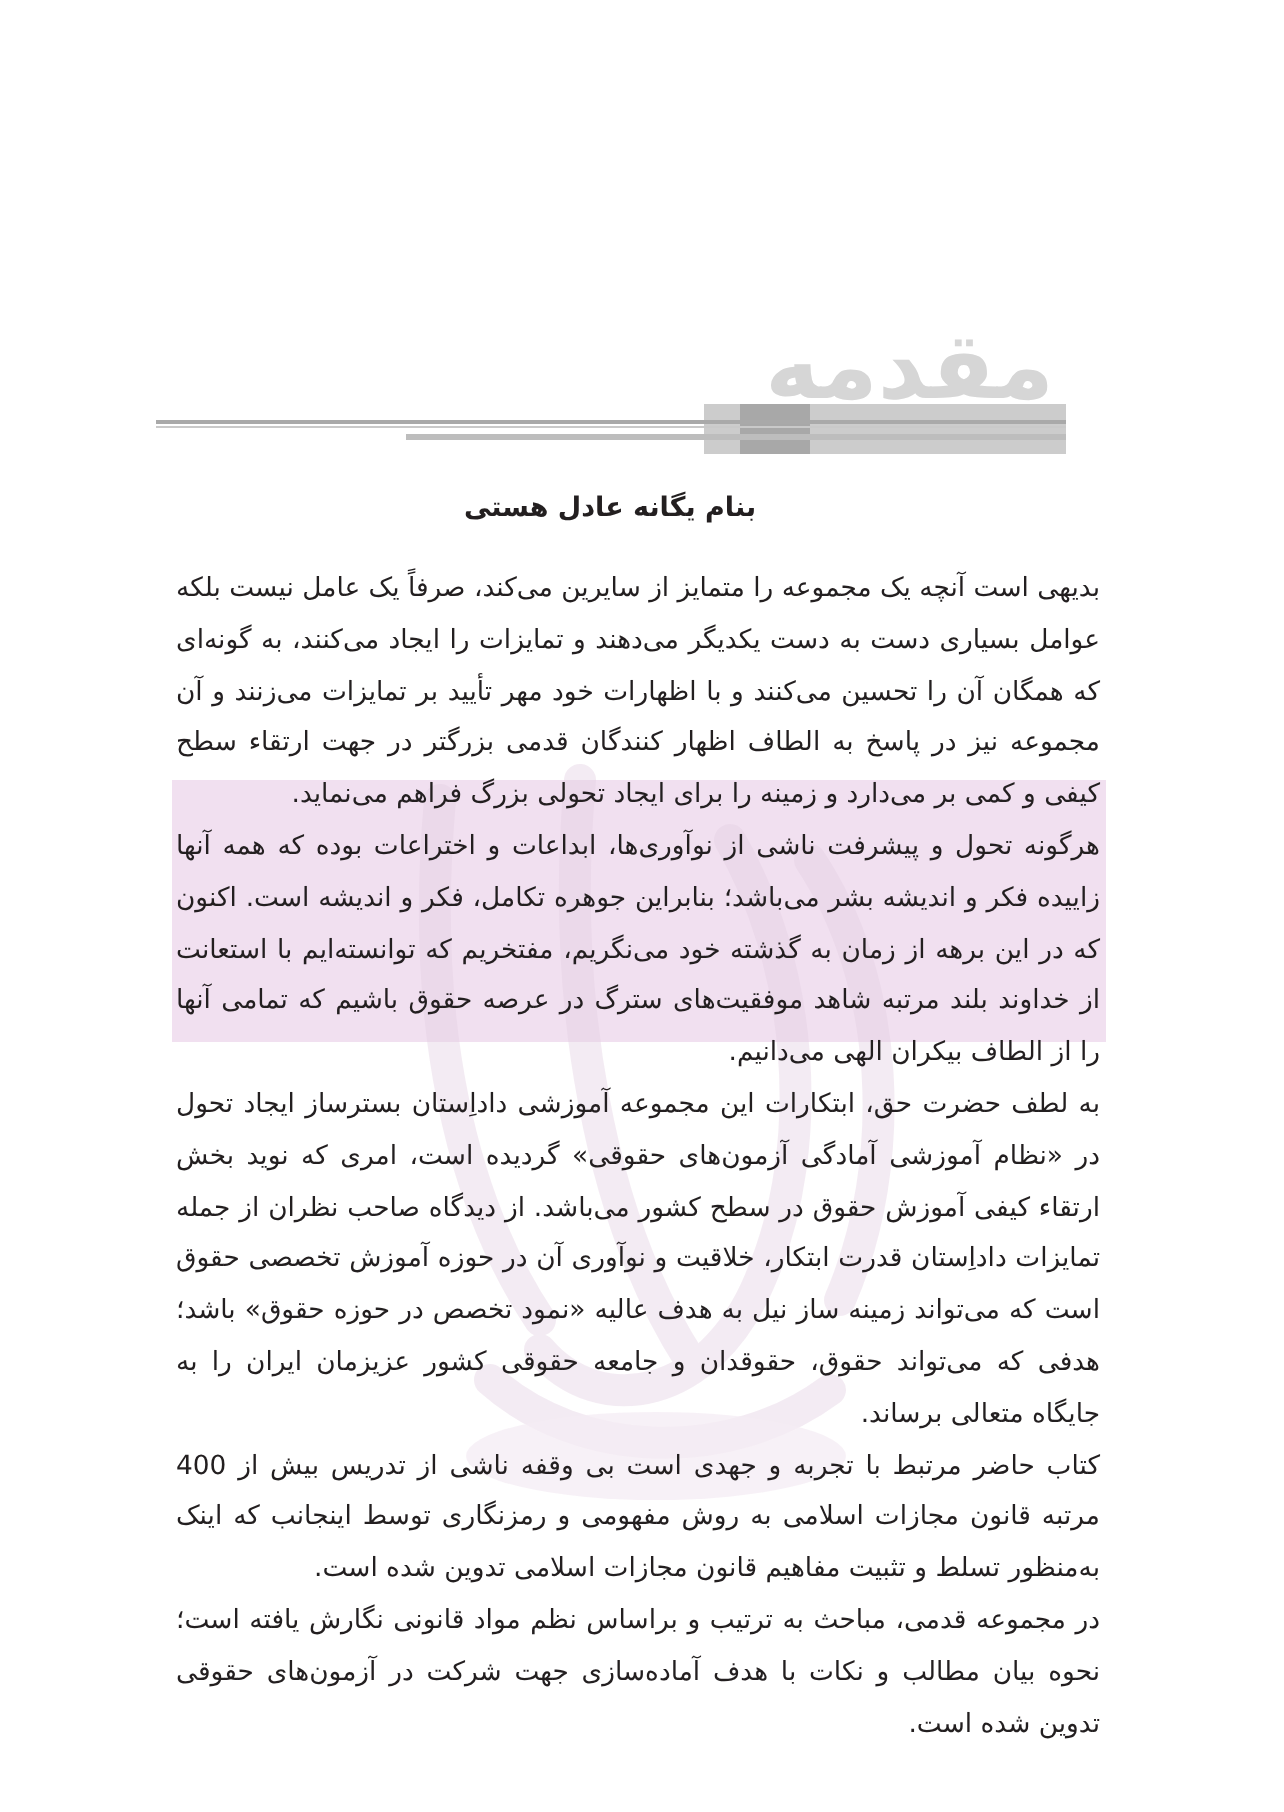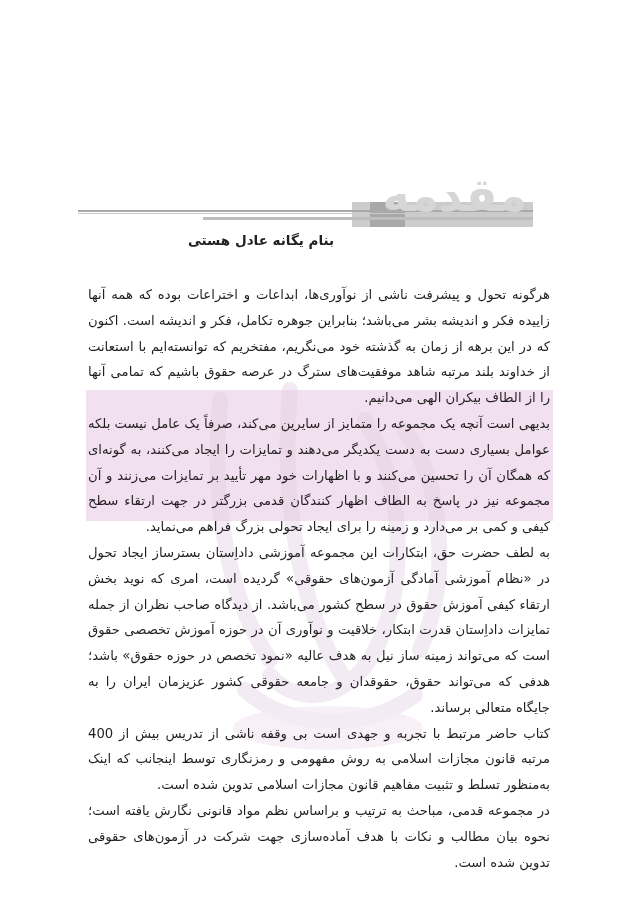--- a/index.html
+++ b/index.html
@@ -94,21 +94,20 @@
     line-height: 1;
     direction: rtl;
     text-align: right;
     padding-left: 0px;
     padding-right: 0px;
     width: 535px;
   }
   .chapter-title-inner {
     display: inline-block;
     transform: translateX(-8px);
-    margin-top: 12px;
   }
 
   
   .watermark {
     position: absolute;
     left: 150px;
     top: 360px;
     width: 360px;
     height: 420px;
     opacity: 0.40;
@@ -133,27 +132,28 @@
     position: absolute;
     left: 0;
     top: 0;
     width: 642px;
     height: 906px;
     z-index: 3;
   }
 
   .bismillah {
     position: absolute;
-    top: 232px;
+    top: 246px;
     left: 0;
     width: 522px;
     text-align: center;
     font-size: 13.5px;
     font-weight: bold;
     color: #231f20;
+    padding-left: 44px;
   }
 
   .body-text {
     position: absolute;
     top: 282px;
     right: 92px;
     width: 462px;
     font-size: 13.2px;
     line-height: 25.8px;
     text-align: justify;
@@ -200,22 +200,22 @@
         <ellipse cx="178" cy="368" rx="95" ry="22"></ellipse>
       </g>
     </svg>
   </div>
 
   <div class="content">
 
     <div class="bismillah">بنام یگانه عادل هستی</div>
 
     <div class="body-text">
+      <p>بدیهی است آنچه یک مجموعه را متمایز از سایرین می‌کند، صرفاً یک عامل نیست بلکه عوامل بسیاری دست به دست یکدیگر می‌دهند و تمایزات را ایجاد می‌کنند، به گونه‌ای که همگان آن را تحسین می‌کنند و با اظهارات خود مهر تأیید بر تمایزات می‌زنند و آن مجموعه نیز در پاسخ به الطاف اظهار کنندگان قدمی بزرگتر در جهت ارتقاء سطح کیفی و کمی بر می‌دارد و زمینه را برای ایجاد تحولی بزرگ فراهم می‌نماید.</p>
       <p>هرگونه تحول و پیشرفت ناشی از نوآوری‌ها، ابداعات و اختراعات بوده که همه آنها زاییده فکر و اندیشه بشر می‌باشد؛ بنابراین جوهره تکامل، فکر و اندیشه است. اکنون که در این برهه از زمان به گذشته خود می‌نگریم، مفتخریم که توانسته‌ایم با استعانت از خداوند بلند مرتبه شاهد موفقیت‌های سترگ در عرصه حقوق باشیم که تمامی آنها را از الطاف بیکران الهی می‌دانیم.</p>
-      <p>بدیهی است آنچه یک مجموعه را متمایز از سایرین می‌کند، صرفاً یک عامل نیست بلکه عوامل بسیاری دست به دست یکدیگر می‌دهند و تمایزات را ایجاد می‌کنند، به گونه‌ای که همگان آن را تحسین می‌کنند و با اظهارات خود مهر تأیید بر تمایزات می‌زنند و آن مجموعه نیز در پاسخ به الطاف اظهار کنندگان قدمی بزرگتر در جهت ارتقاء سطح کیفی و کمی بر می‌دارد و زمینه را برای ایجاد تحولی بزرگ فراهم می‌نماید.</p>
       <p>
         <span>به لطف حضرت حق، ابتکارات این مجموعه آموزشی داداِستان بسترساز ایجاد تحول در «نظام آموزشی آمادگی آزمون‌های حقوقی» گردیده است، امری که نوید بخش ارتقاء کیفی آموزش حقوق در سطح کشور می‌باشد. از دیدگاه صاحب نظران از جمله تمایزات داداِستان قدرت ابتکار، خلاقیت و نوآوری آن در حوزه آموزش تخصصی حقوق است که می‌تواند زمینه ساز نیل به هدف عالیه «</span><span class="bold-inline">نمود تخصص در حوزه حقوق</span><span>» باشد؛ هدفی که می‌تواند حقوق، حقوقدان و جامعه حقوقی کشور عزیزمان ایران را به جایگاه متعالی برساند.</span>
       </p>
       <p>کتاب حاضر مرتبط با تجربه و جهدی است بی وقفه ناشی از تدریس بیش از 400 مرتبه قانون مجازات اسلامی به روش مفهومی و رمزنگاری توسط اینجانب که اینک به‌منظور تسلط و تثبیت مفاهیم قانون مجازات اسلامی تدوین شده است.</p>
       <p>در مجموعه قدمی، مباحث به ترتیب و براساس نظم مواد قانونی نگارش یافته است؛ نحوه بیان مطالب و نکات با هدف آماده‌سازی جهت شرکت در آزمون‌های حقوقی تدوین شده است.</p>
     </div>
 
   </div>
 </div>
 

